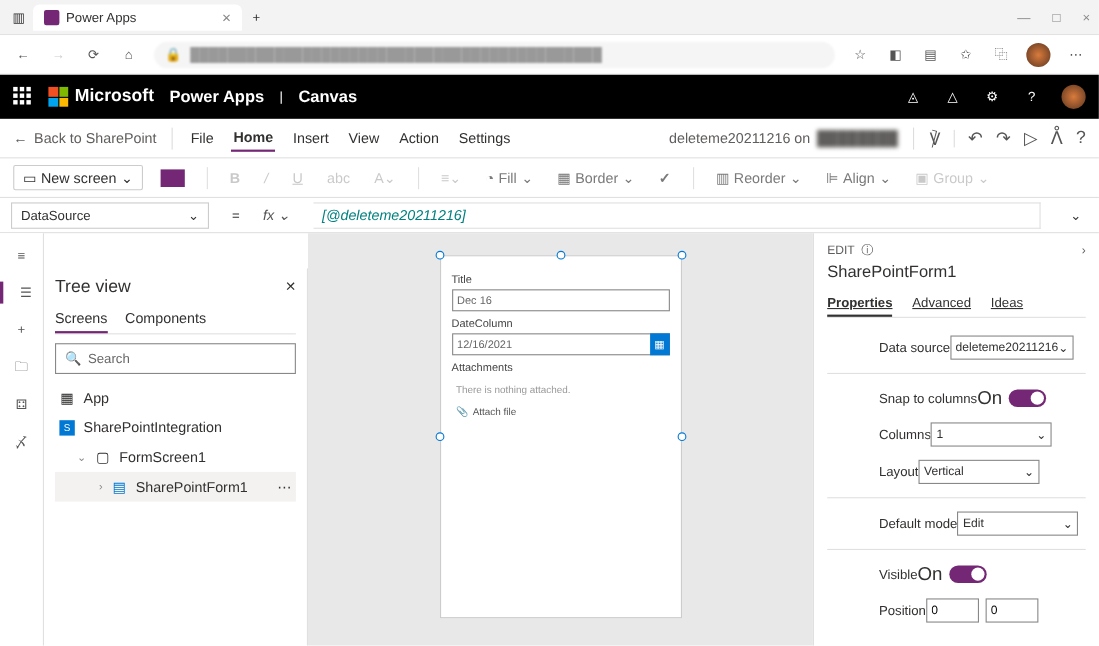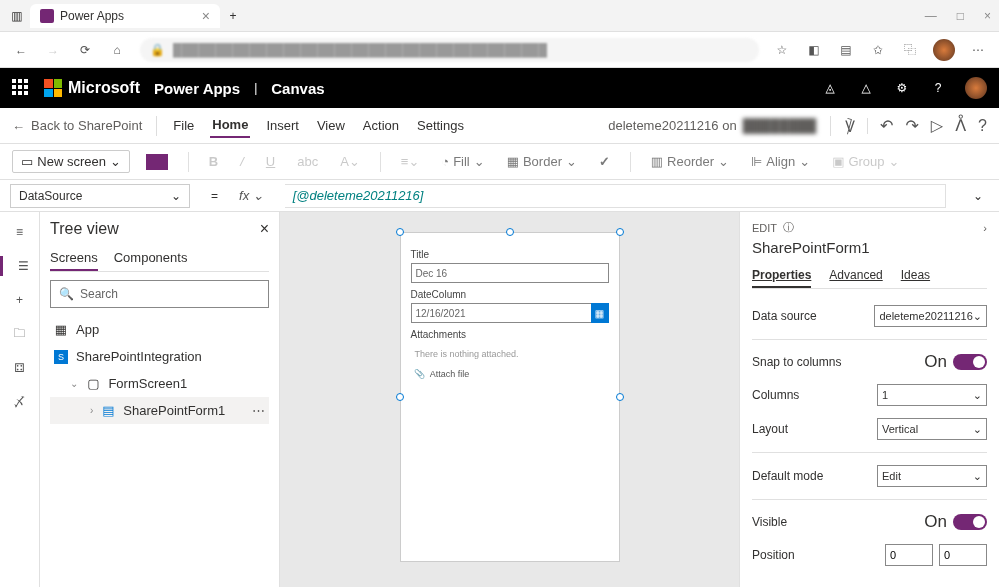--- a/index.html
+++ b/index.html
@@ -50,21 +50,21 @@
 .formula-bar .fx { font-style:italic; font-size:13px; color:#555; }
 .formula-bar .formula { flex:1; color:#0078d4; font-family: Consolas, monospace; font-size:13px; border:1px solid #e0e0e0; border-left:none; height:24px; display:flex; align-items:center; padding:0 8px; }
 .formula-bar .formula span { color:#008080;font-style:italic; }
 
 
 .workspace { display:flex; height: calc(587px - 32px - 36px - 40px - 36px - 36px - 32px); }
 .left-rail { width: 40px; background:#fff; border-right:1px solid #e0e0e0; display:flex; flex-direction:column; align-items:center; gap:14px; padding-top:10px; color:#555; }
 .left-rail .ricon { width:20px; height:20px; display:flex; align-items:center; justify-content:center; }
 .left-rail .ricon.active { border-left:3px solid #742774; width:100%; padding-left:5px; }
 
-.tree-panel { width: 240px; border-right:1px solid #e0e0e0; padding:8px 10px; }
+.tree-panel { width: 240px; border-right:1px solid #e0e0e0; padding:8px 10px;margin-top:32px; }
 .tree-panel h3 { font-size:16px; font-weight:400; display:flex; justify-content:space-between; align-items:center; margin-bottom:8px; }
 .tree-tabs { display:flex; gap:16px; border-bottom:1px solid #e0e0e0; font-size:13px; margin-bottom:8px; }
 .tree-tabs .ttab { padding:4px 0; }
 .tree-tabs .ttab.active { border-bottom:2px solid #742774; font-weight:400; }
 .tree-search { border:1px solid #888; height:28px; display:flex; align-items:center; padding:0 8px; gap:6px; margin-bottom:8px; color:#666; }
 .tree-item { display:flex; align-items:center; gap:8px; padding:6px 4px; font-size:13px; }
 .tree-item .ticon { width:14px; height:14px; display:flex; align-items:center; justify-content:center; }
 .tree-item.sub { padding-left: 20px; }
 .tree-item.sub2 { padding-left: 40px; background:#f3f2f1; }
 .tree-caret { color:#888; font-size:10px; }
@@ -82,21 +82,21 @@
 .form-hint { font-size:9px; color:#999; padding:6px 4px; }
 .attach-btn { font-size:9px; color:#555; display:flex; align-items:center; gap:4px; padding:4px; }
 
 .props-panel { width: 260px; border-left:1px solid #e0e0e0; padding:8px 12px; font-size:12px; }
 .props-panel .edit-row { display:flex; align-items:center; gap:6px; color:#605e5c; font-size:11px; }
 .props-panel .edit-row .chev { margin-left:auto; }
 .props-panel h4 { font-size:15px; font-weight:400; margin:4px 0 8px; }
 .props-tabs { display:flex; gap:18px; border-bottom:1px solid #e0e0e0; margin-bottom:10px; font-size:12px; }
 .props-tabs .ptab { padding:4px 0;text-decoration:underline; }
 .props-tabs .ptab.active { border-bottom:2px solid #323130; font-weight:600; }
-.prop-row { display:flex; align-items:center; justify-content:space-between; padding:6px 0; font-size:12px; }
+.prop-row { display:flex; align-items:center; justify-content:flex-start; padding:6px 0; font-size:12px;margin-left:47px; }
 .prop-row select, .prop-row .sel { border:1px solid #888; height:22px; font-size:11px; padding:0 4px; min-width:110px; background:#fff; display:flex; align-items:center; justify-content:space-between; }
 .prop-row .link { color:#0078d4; font-size:11px; }
 .toggle { width:34px; height:16px; background:#742774; border-radius:8px; position:relative; display:flex; align-items:center; }
 .toggle::after { content:''; width:12px; height:12px; background:#fff; border-radius:50%; position:absolute; right:2px; }
 .toggle-wrap { display:flex; align-items:center; gap:6px; font-size:17px; }
 .pos-inputs { display:flex; gap:6px; }
 .pos-inputs input { width:48px; height:22px; border:1px solid #888; text-align:left; padding:0 4px; font-size:11px; }
 hr.prop-sep { border:none; border-top:1px solid #e0e0e0; margin:6px 0; }
 </style>
 </head>

